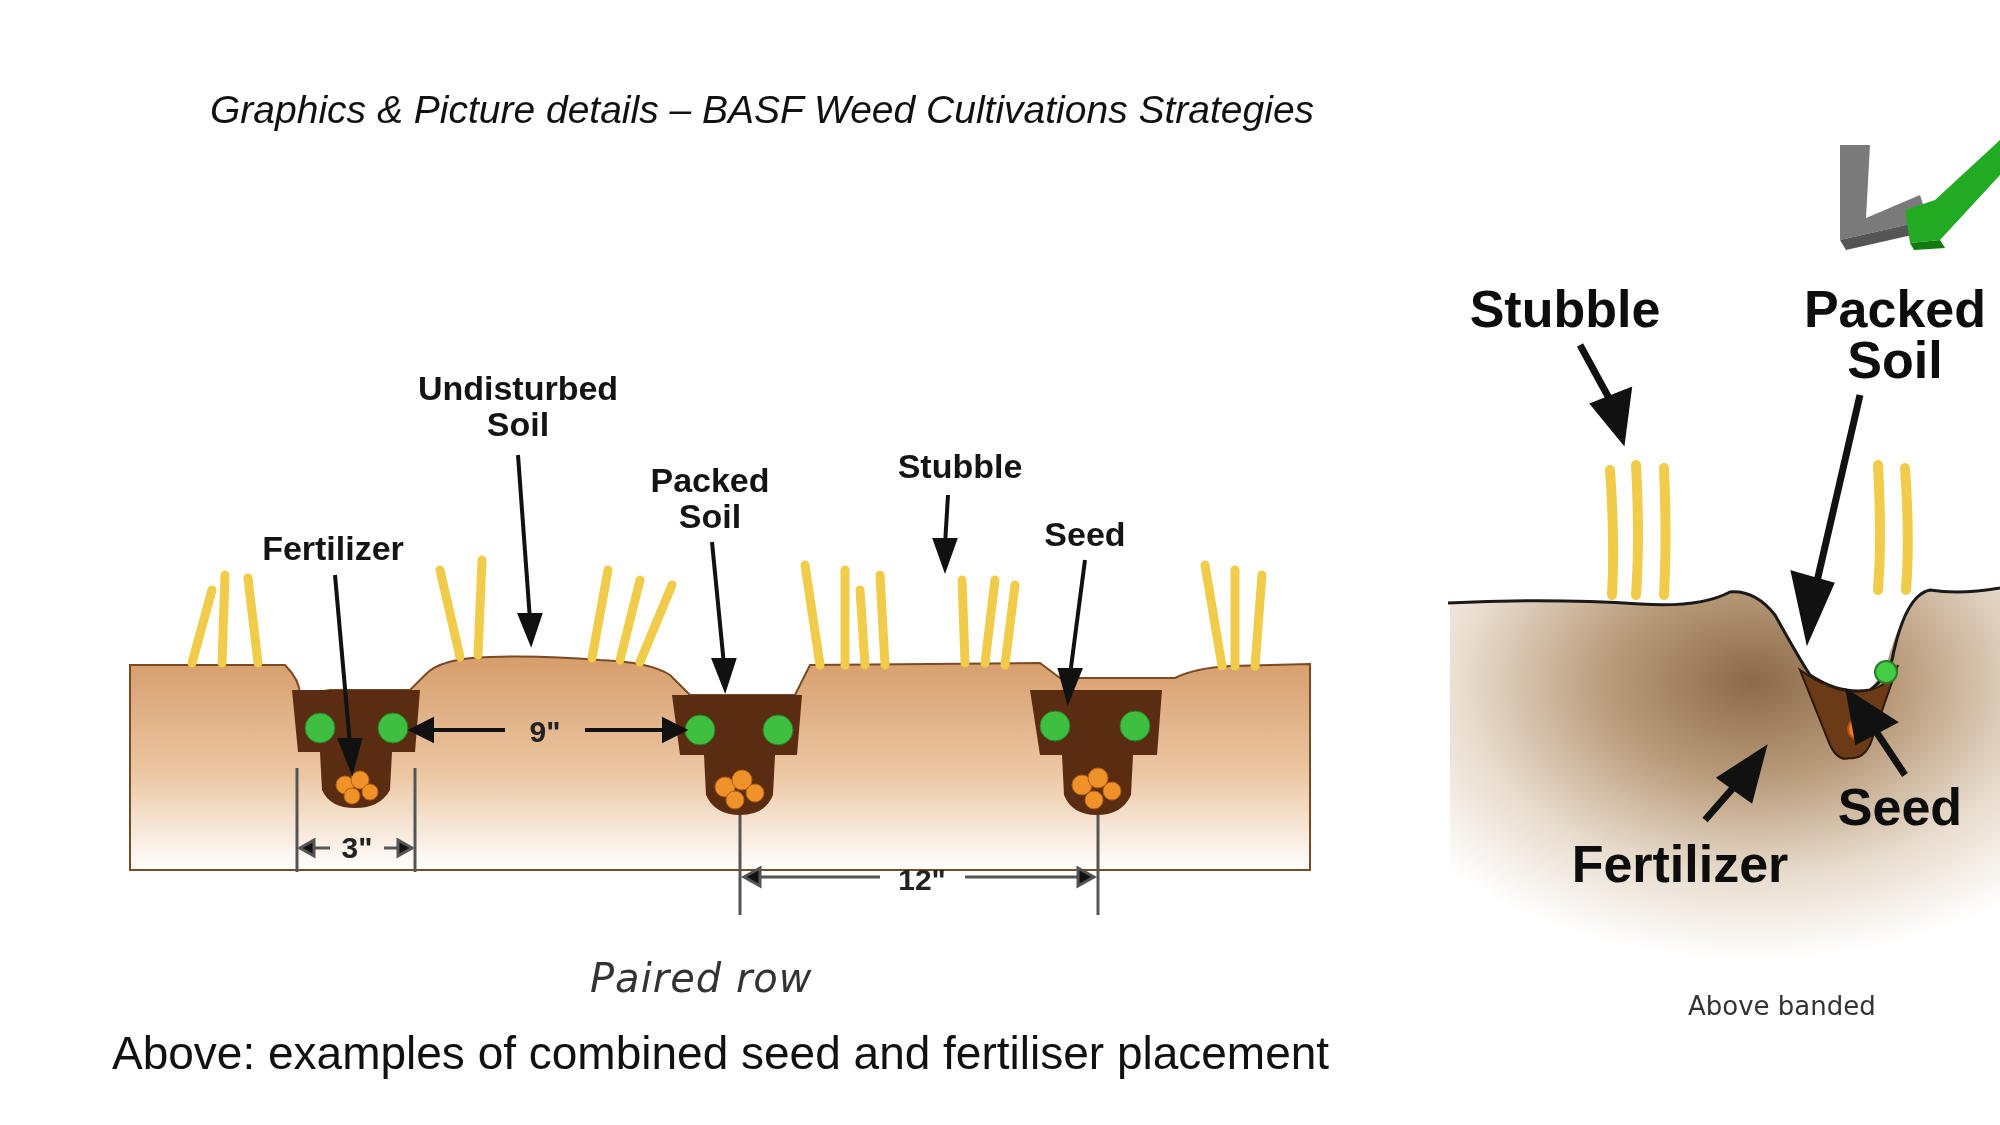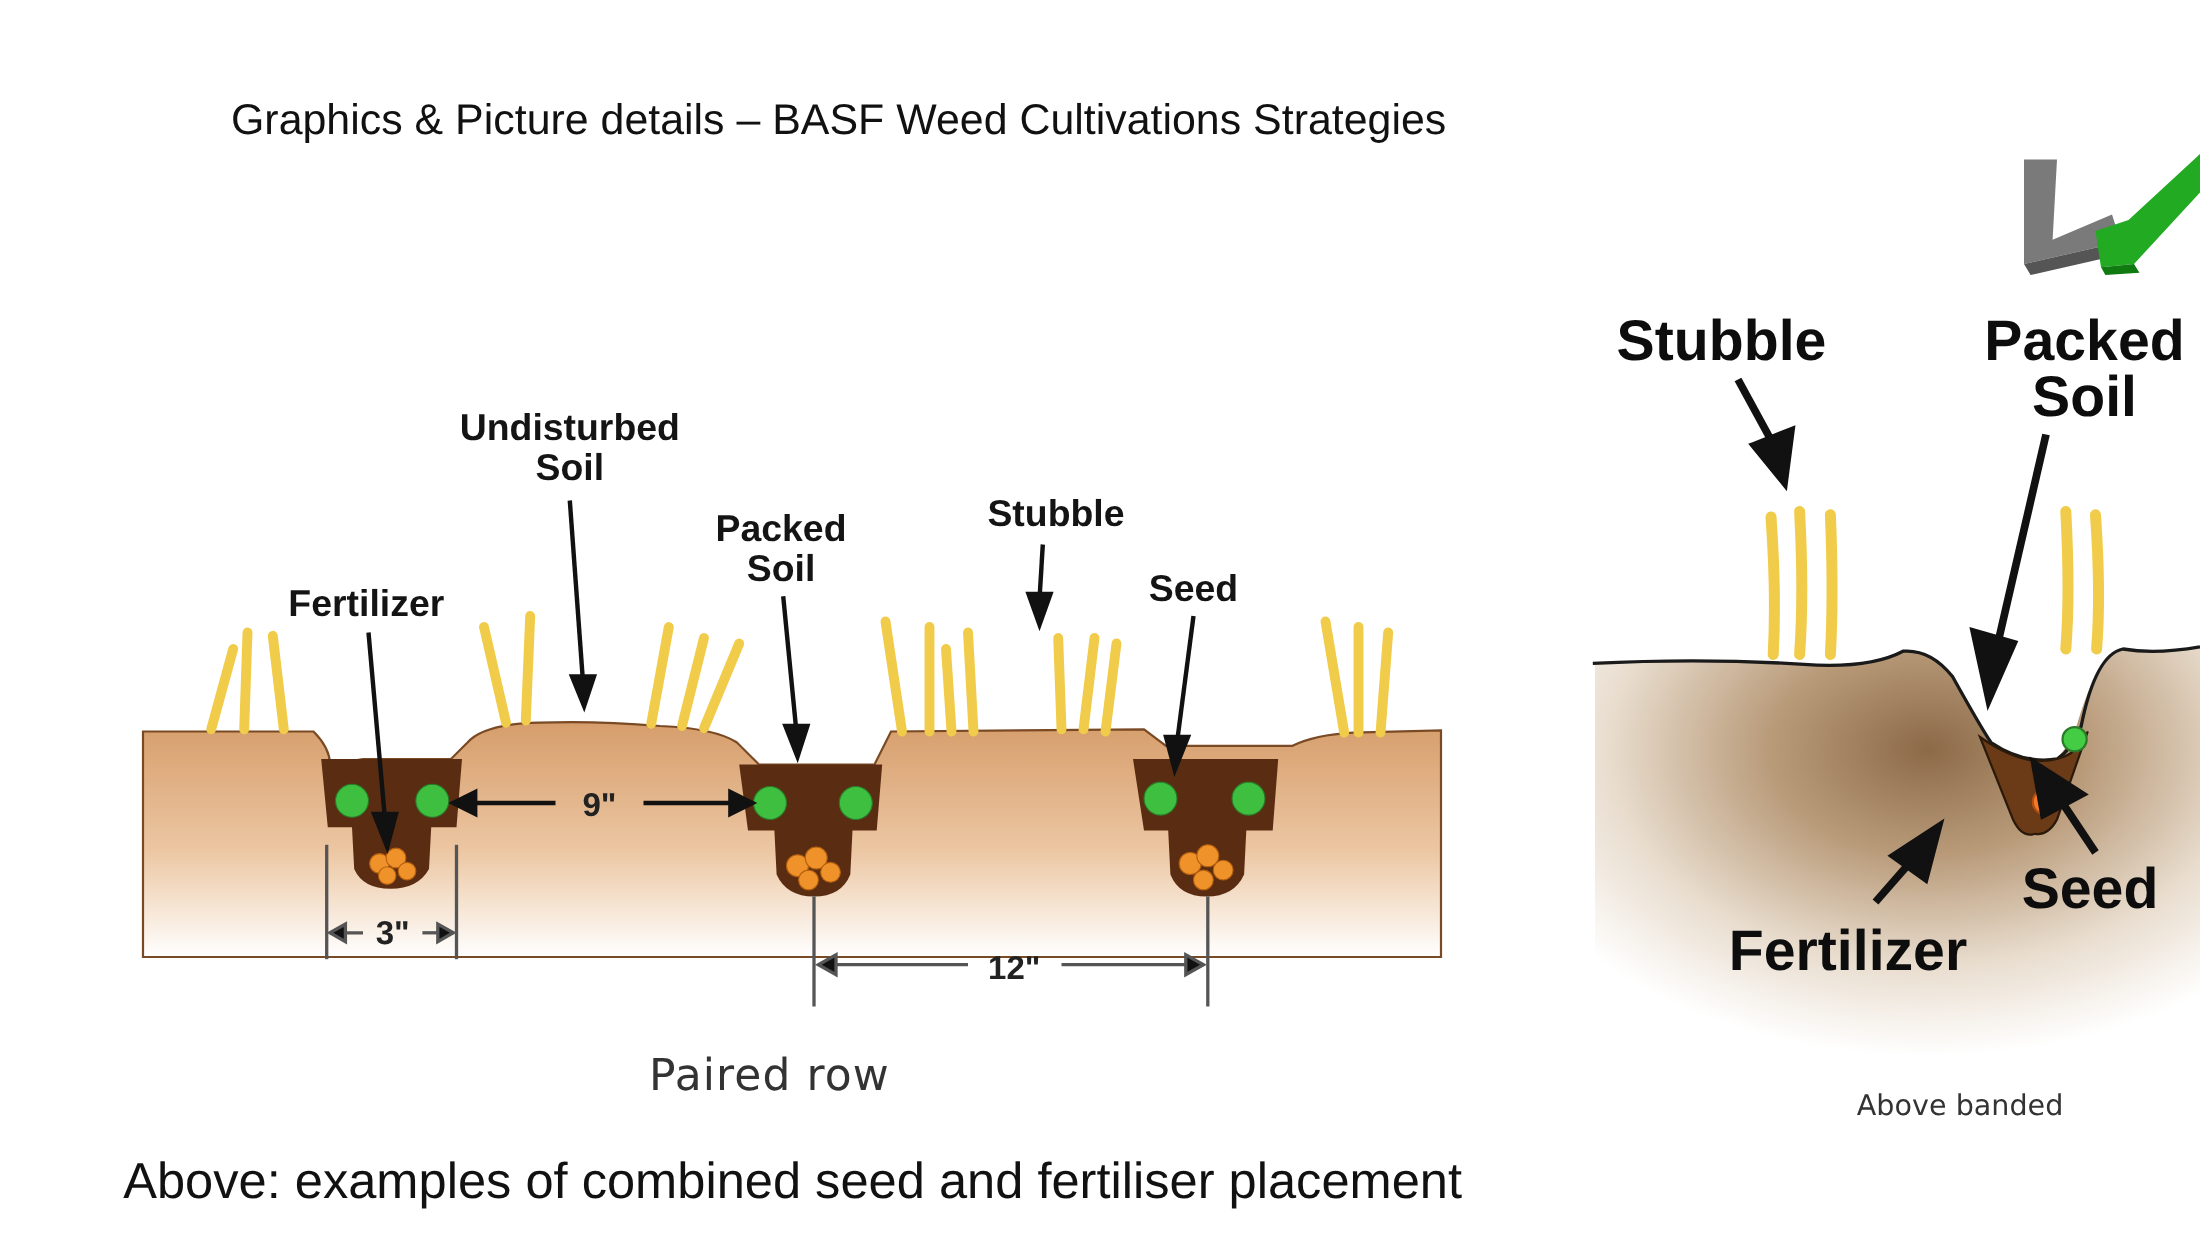--- a/index.html
+++ b/index.html
@@ -1,20 +1,20 @@
 <!DOCTYPE html>
 <html><head>
 <meta charset="utf-8">
 <style>
   html, body { margin:0; padding:0; background:#ffffff; }
   body { width:2000px; height:1125px; position:relative; overflow:hidden; font-family:"Liberation Sans", sans-serif; }
   .abs { position:absolute; }
-  .slide-title { left:210px; top:88px; font-size:39px; color:#111; white-space:nowrap; }
-  .caption-main { left:112px; top:1026px; font-size:46px; color:#111; white-space:nowrap;margin-top:20px; }
-  .caption-paired { left:590px; top:955px; font-size:40px; color:#333; font-family:"DejaVu Sans", sans-serif; letter-spacing:1px; white-space:nowrap; }
+  .slide-title { left:210px; top:88px; font-size:39px; color:#111; white-space:nowrap;font-style:italic; }
+  .caption-main { left:112px; top:1026px; font-size:46px; color:#111; white-space:nowrap; }
+  .caption-paired { left:590px; top:955px; font-size:40px; color:#333; font-family:"DejaVu Sans", sans-serif; letter-spacing:1px; white-space:nowrap;font-style:italic; }
   .caption-side { left:1688px; top:991px; font-size:26px; color:#333; font-family:"DejaVu Sans", sans-serif; white-space:nowrap; }
   svg text.lbl-l { font-family:"Liberation Sans", sans-serif; font-weight:bold; font-size:34px; fill:#141414; }
   svg text.lbl-r { font-family:"Liberation Sans", sans-serif; font-weight:bold; font-size:52px; fill:#0d0d0d; }
   svg text.dim { font-family:"Liberation Sans", sans-serif; font-weight:bold; font-size:30px; fill:#222; }
 </style>
 </head>
 <body>
 
 <div class="abs slide-title">Graphics &amp; Picture details – BASF Weed Cultivations Strategies</div>
 

